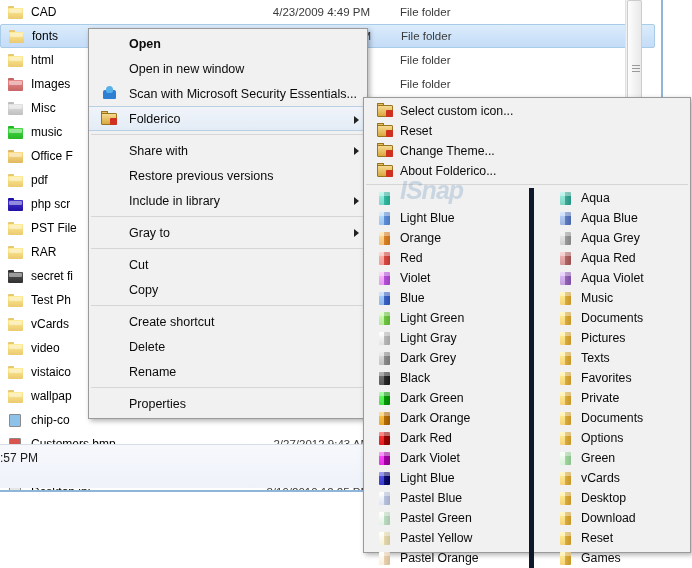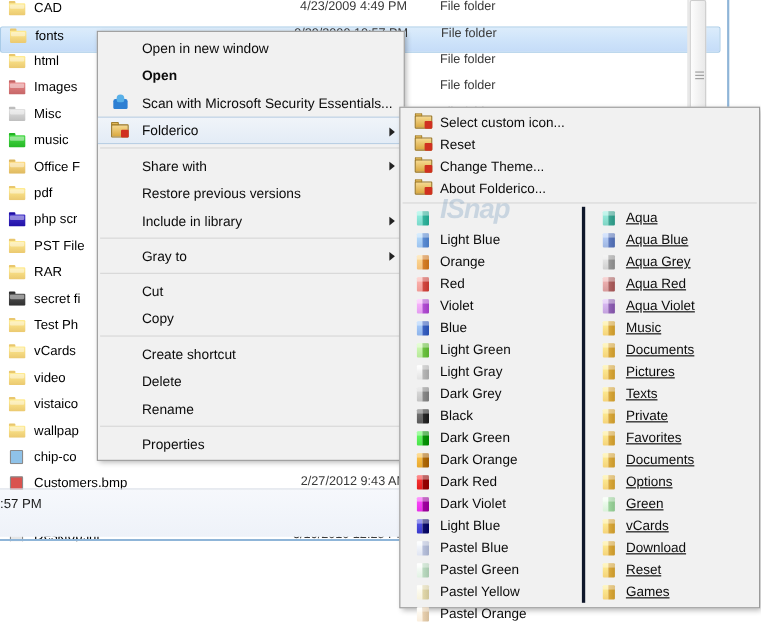--- a/index.html
+++ b/index.html
@@ -20,21 +20,21 @@
     background: #ffffff;
     overflow: hidden;
   }
   .file-list {
     position: absolute; left: 0; top: 0; width: 655px; height: 442px;
     background: #fff;
   }
   .file-row {
     position: relative;
     height: 24px;
-    display: flex; align-items: flex-start;
+    display: flex; align-items: center;
     padding-left: 8px;
     white-space: nowrap;
     font-size: 12px;
     color: #000;
   }
   .file-row.selected {
     background: linear-gradient(to bottom, #dcecfb 0%, #cfe4fa 50%, #c5dcf8 100%);
     border: 1px solid #a8cbe8;
     border-radius: 2px;
   }
@@ -114,21 +114,21 @@
   .menu-sub {
     left: 363px; top: 97px; width: 328px; height: 456px;
     padding: 3px 0 4px 0;
   }
   .sub-head { position:relative; }
   .sub-cols { position:relative; }
   .col {
     position:absolute; top:0; width: 163px;
   }
   .col-left  { left: 0px; }
-  .col-right { left: 165px; border-left: 3px solid #0f172a; padding-left: 1px; text-decoration: underline; }
+  .col-right { left: 165px; border-left: 5px solid #0f172a; padding-left: 11px; }
   .ci {
     position: relative; height: 20px; display:flex; align-items:center;
     padding-left: 36px; font-size: 12.3px; color:#0b0b0b; white-space: nowrap;
   }
   .ci-ico { position:absolute; left: 13px; top: 2px; width: 16px; height: 16px; }
 
   
   .fico { position:relative; width:16px; height:16px; }
   .fico .l { position:absolute; left:2px; top:2px; width:5px; height:13px; border-radius:1px 0 0 1px; }
   .fico .r { position:absolute; left:7px; top:2px; width:6px; height:13px; border-radius:0 1px 1px 0; }
@@ -422,25 +422,25 @@
     </div>
 
     <div class="statusbar">
       <div class="txt">:57 PM</div>
     </div>
     <div class="win-right-edge"></div>
     <div class="win-bottom-edge"></div>
   </div>
 
   <div class="menu menu-main" id="context-menu">
-      <div class="mi">
-        <span>Open in new window</span>
-      </div>
       <div class="mi bold">
         <span>Open</span>
+      </div>
+      <div class="mi">
+        <span>Open in new window</span>
       </div>
       <div class="mi">
         <span class="mi-ico"><span class="mse"><span class="c"></span><span class="f"></span></span></span>
         <span>Scan with Microsoft Security Essentials...</span>
       </div>
       <div class="mi hl">
         <span class="mi-ico"><span class="ficon-app"><span class="tb"></span><span class="bd"></span><span class="rd"></span></span></span>
         <span>Folderico</span>
         <span class="arrow"></span>
       </div>
@@ -615,44 +615,48 @@
           <div class="ci">
             <span class="ci-ico"><span class="fico"><span class="l" style="background:linear-gradient(to bottom,rgb(255,241,152),#f5d37a)"></span><span class="r" style="background:linear-gradient(to right,#dcab3e,rgb(200,151,42))"></span><span class="hi"></span></span></span>
             <span>Pictures</span>
           </div>
           <div class="ci">
             <span class="ci-ico"><span class="fico"><span class="l" style="background:linear-gradient(to bottom,rgb(255,241,152),#f5d37a)"></span><span class="r" style="background:linear-gradient(to right,#dcab3e,rgb(200,151,42))"></span><span class="hi"></span></span></span>
             <span>Texts</span>
           </div>
           <div class="ci">
             <span class="ci-ico"><span class="fico"><span class="l" style="background:linear-gradient(to bottom,rgb(255,241,152),#f5d37a)"></span><span class="r" style="background:linear-gradient(to right,#dcab3e,rgb(200,151,42))"></span><span class="hi"></span></span></span>
+            <span>Favorites</span>
+          </div>
+          <div class="ci">
+            <span class="ci-ico"><span class="fico"><span class="l" style="background:linear-gradient(to bottom,rgb(255,241,152),#f5d37a)"></span><span class="r" style="background:linear-gradient(to right,#dcab3e,rgb(200,151,42))"></span><span class="hi"></span></span></span>
             <span>Private</span>
-          </div>
-          <div class="ci">
-            <span class="ci-ico"><span class="fico"><span class="l" style="background:linear-gradient(to bottom,rgb(255,241,152),#f5d37a)"></span><span class="r" style="background:linear-gradient(to right,#dcab3e,rgb(200,151,42))"></span><span class="hi"></span></span></span>
-            <span>Favorites</span>
           </div>
           <div class="ci">
             <span class="ci-ico"><span class="fico"><span class="l" style="background:linear-gradient(to bottom,rgb(255,241,152),#f5d37a)"></span><span class="r" style="background:linear-gradient(to right,#dcab3e,rgb(200,151,42))"></span><span class="hi"></span></span></span>
             <span>Documents</span>
           </div>
           <div class="ci">
             <span class="ci-ico"><span class="fico"><span class="l" style="background:linear-gradient(to bottom,rgb(255,241,152),#f5d37a)"></span><span class="r" style="background:linear-gradient(to right,#dcab3e,rgb(200,151,42))"></span><span class="hi"></span></span></span>
             <span>Options</span>
           </div>
           <div class="ci">
             <span class="ci-ico"><span class="fico"><span class="l" style="background:linear-gradient(to bottom,rgb(247,255,247),#d9f2d9)"></span><span class="r" style="background:linear-gradient(to right,#9fd69f,rgb(139,194,139))"></span><span class="hi"></span></span></span>
             <span>Green</span>
           </div>
           <div class="ci">
             <span class="ci-ico"><span class="fico"><span class="l" style="background:linear-gradient(to bottom,rgb(255,241,152),#f5d37a)"></span><span class="r" style="background:linear-gradient(to right,#dcab3e,rgb(200,151,42))"></span><span class="hi"></span></span></span>
             <span>vCards</span>
           </div>
           <div class="ci">
             <span class="ci-ico"><span class="fico"><span class="l" style="background:linear-gradient(to bottom,rgb(255,241,152),#f5d37a)"></span><span class="r" style="background:linear-gradient(to right,#dcab3e,rgb(200,151,42))"></span><span class="hi"></span></span></span>
+            <span>Desktop</span>
+          </div>
+          <div class="ci">
+            <span class="ci-ico"><span class="fico"><span class="l" style="background:linear-gradient(to bottom,rgb(255,241,152),#f5d37a)"></span><span class="r" style="background:linear-gradient(to right,#dcab3e,rgb(200,151,42))"></span><span class="hi"></span></span></span>
             <span>Download</span>
           </div>
           <div class="ci">
             <span class="ci-ico"><span class="fico"><span class="l" style="background:linear-gradient(to bottom,rgb(255,241,152),#f5d37a)"></span><span class="r" style="background:linear-gradient(to right,#dcab3e,rgb(200,151,42))"></span><span class="hi"></span></span></span>
             <span>Reset</span>
           </div>
           <div class="ci">
             <span class="ci-ico"><span class="fico"><span class="l" style="background:linear-gradient(to bottom,rgb(255,241,152),#f5d37a)"></span><span class="r" style="background:linear-gradient(to right,#dcab3e,rgb(200,151,42))"></span><span class="hi"></span></span></span>
             <span>Games</span>
           </div>

